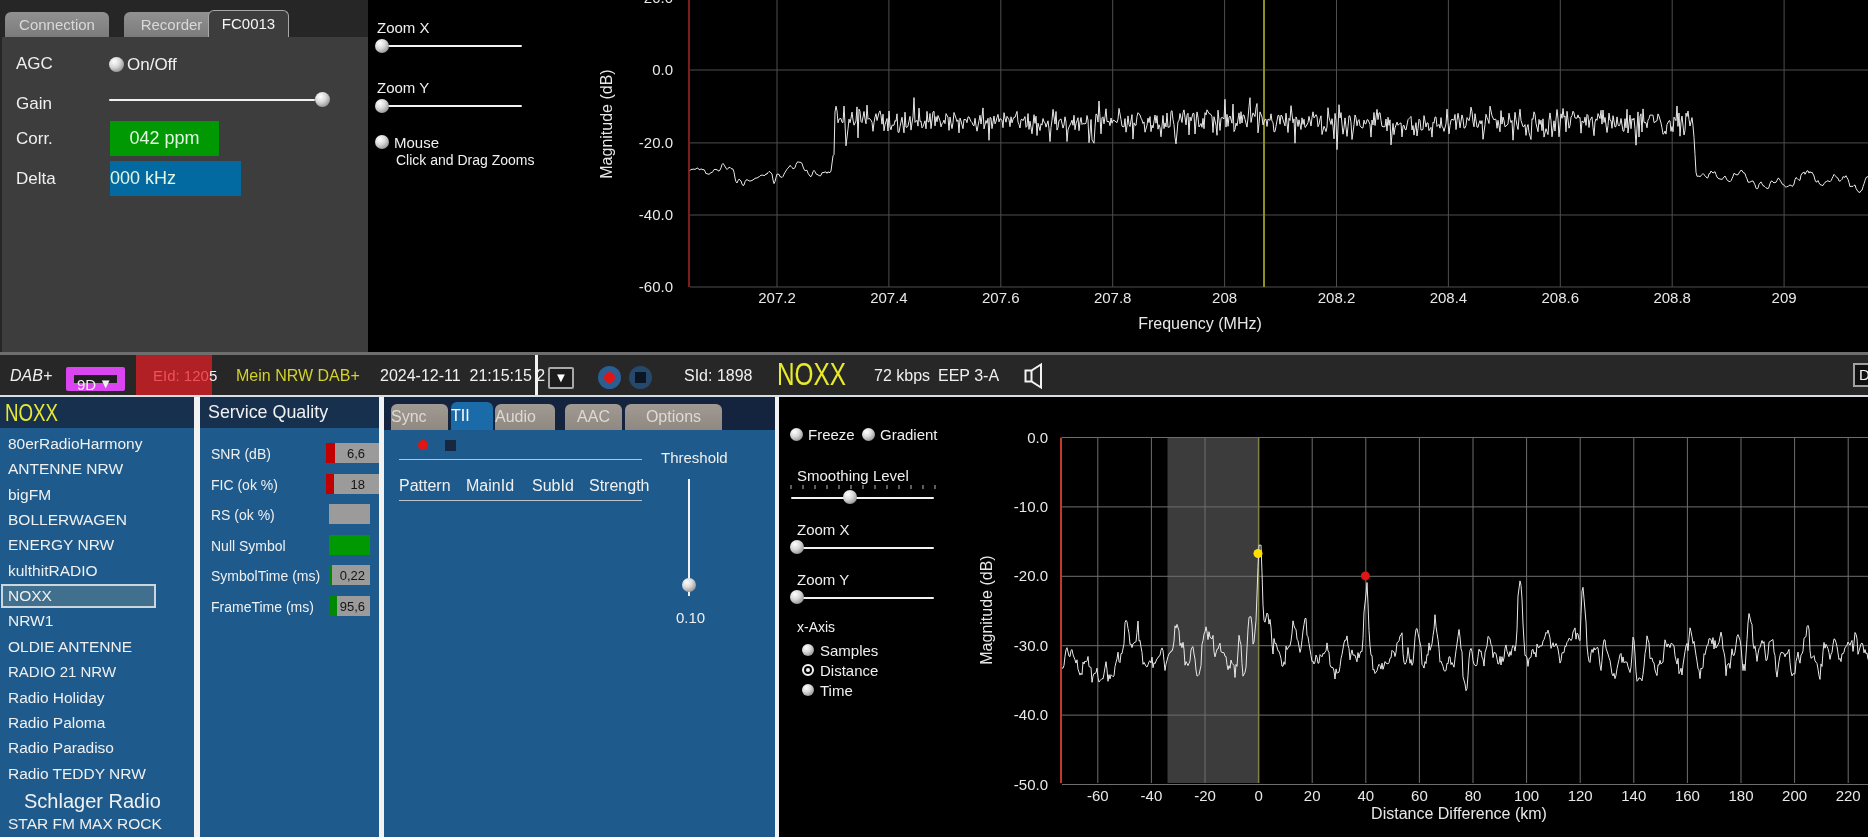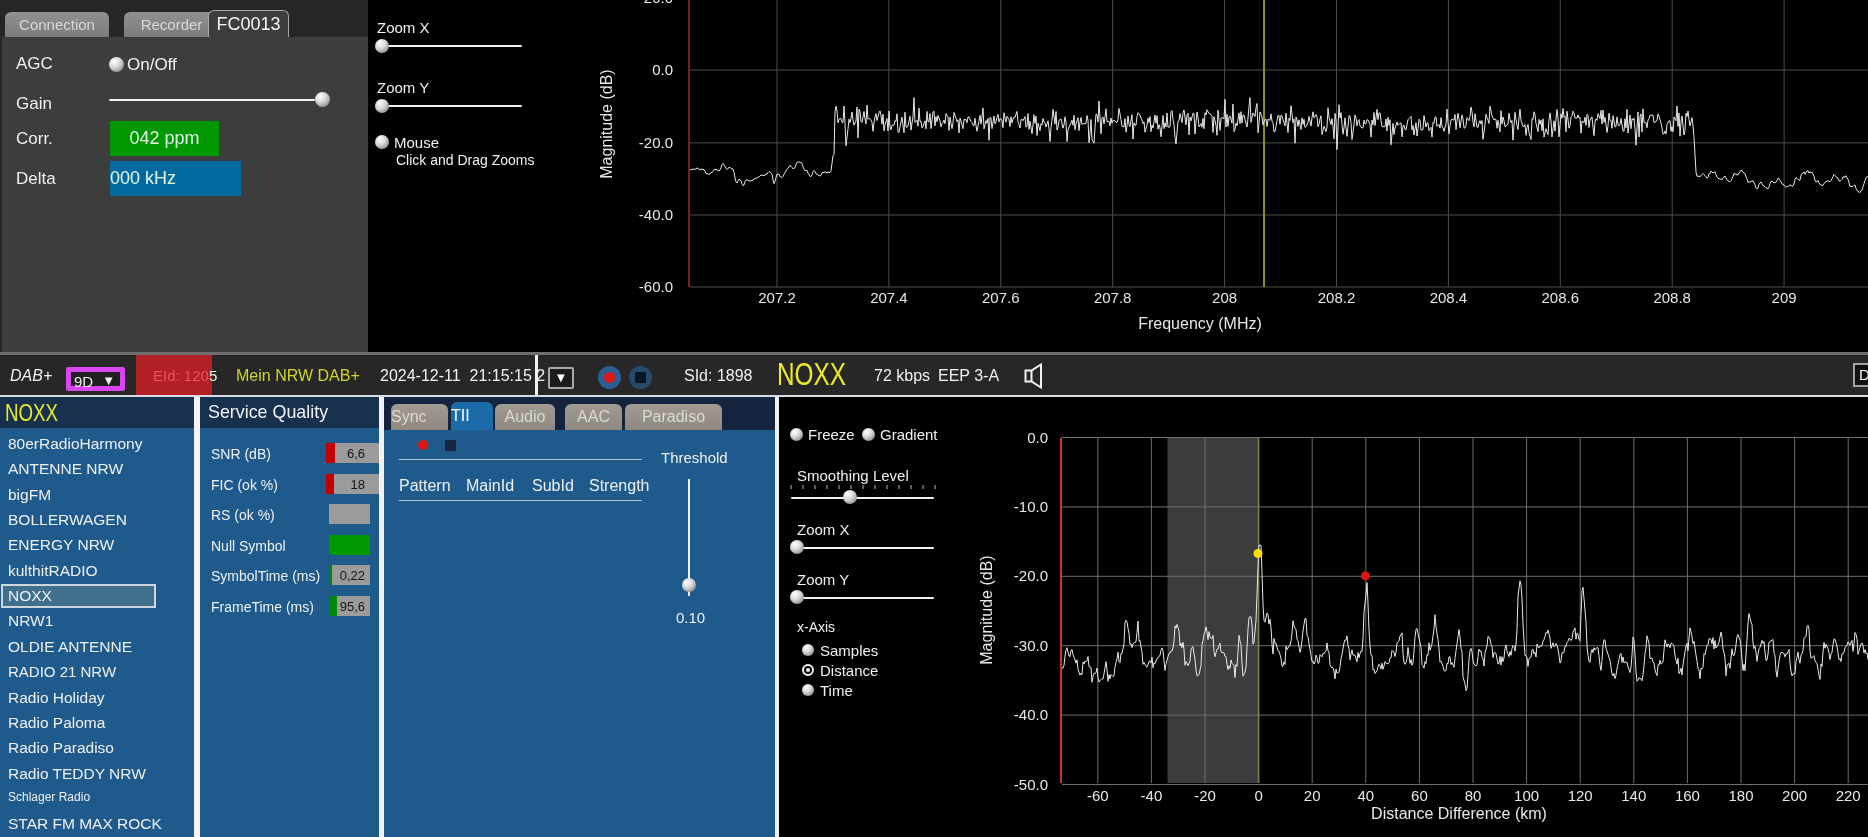--- a/index.html
+++ b/index.html
@@ -9,21 +9,21 @@
 .track{position:absolute;height:2px;background:#f2f2f2;border-radius:1px}
 .lbl{position:absolute;color:#f0f0f0;white-space:nowrap}
 </style></head><body>
 <div id="root">
 
 <div class="abs" style="left:0;top:0;width:368px;height:353px;background:#262626">
  <div class="abs" style="left:2px;top:37px;width:366px;height:316px;background:#3d3d3d"></div>
 
  <div class="abs" style="left:5px;top:12px;width:104px;height:25px;background:linear-gradient(#919191,#7b7b7b);border-radius:6px 6px 0 0;color:#d9d9d9;font-size:15px;text-align:center;line-height:25px">Connection</div>
  <div class="abs" style="left:124px;top:12px;width:95px;height:25px;background:linear-gradient(#919191,#7b7b7b);border-radius:6px 6px 0 0;color:#d9d9d9;font-size:15px;text-align:center;line-height:25px">Recorder</div>
- <div class="abs" style="left:208px;top:10px;width:81px;height:27px;background:#3d3d3d;border:1px solid #a8a8a8;border-bottom:none;border-radius:6px 6px 0 0;color:#f5f5f5;font-size:18px;text-align:center;line-height:26px">FC0013</div>
+ <div class="abs" style="left:208px;top:10px;width:81px;height:27px;background:#3d3d3d;border:1px solid #a8a8a8;border-bottom:none;border-radius:6px 6px 0 0;color:#f5f5f5;font-size:15px;text-align:center;line-height:26px">FC0013</div>
 
  <div class="lbl" style="left:16px;top:54px;font-size:17px">AGC</div>
  <div class="ball" style="left:109px;top:57px;width:15px;height:15px"></div>
  <div class="lbl" style="left:127px;top:55px;font-size:17px">On/Off</div>
  <div class="lbl" style="left:16px;top:94px;font-size:17px">Gain</div>
  <div class="track" style="left:109px;top:99px;width:206px"></div>
  <div class="ball" style="left:315px;top:92px;width:15px;height:15px"></div>
  <div class="lbl" style="left:16px;top:129px;font-size:17px">Corr.</div>
  <div class="abs" style="left:110px;top:121px;width:109px;height:35px;background:#009803;color:#e4f7e4;font-size:18px;text-align:center;line-height:35px">042 ppm</div>
  <div class="lbl" style="left:16px;top:169px;font-size:17px">Delta</div>
@@ -73,21 +73,21 @@
       <text x="1448.4" y="303" fill="#e8e8e8" font-size="15" text-anchor="middle" font-family="Liberation Sans">208.4</text>
       <text x="1560.3" y="303" fill="#e8e8e8" font-size="15" text-anchor="middle" font-family="Liberation Sans">208.6</text>
       <text x="1672.2" y="303" fill="#e8e8e8" font-size="15" text-anchor="middle" font-family="Liberation Sans">208.8</text>
       <text x="1784.1" y="303" fill="#e8e8e8" font-size="15" text-anchor="middle" font-family="Liberation Sans">209</text>
       <text x="1200" y="329" fill="#e8e8e8" font-size="16" text-anchor="middle" font-family="Liberation Sans">Frequency (MHz)</text>
       <text x="612" y="124" fill="#e8e8e8" font-size="16" text-anchor="middle" font-family="Liberation Sans" transform="rotate(-90 612 124)">Magnitude (dB)</text>
     </svg>
 <div class="abs" style="left:0;top:352px;width:1868px;height:3px;background:#6e6e6e"></div>
 <div class="abs" style="left:0;top:355px;width:1868px;height:40px;background:#272727">
  <div class="lbl" style="left:10px;top:12px;font-size:16px;font-style:italic">DAB+</div>
- <div class="abs" style="left:66px;top:12px;width:59px;height:24px;border:5px solid #d946ef;border-radius:2px;background:#1f1f1f;color:#f0f0f0;font-size:15px">
+ <div class="abs" style="left:66px;top:12px;width:59px;height:24px;border:8px solid #d946ef;border-radius:2px;background:#1f1f1f;color:#f0f0f0;font-size:15px">
    <span style="position:absolute;left:3px;top:1px">9D</span>
    <span style="position:absolute;right:5px;top:1px;font-size:13px">▼</span>
  </div>
  <div class="abs" style="left:136px;top:0;width:76px;height:40px;background:#b02025"></div>
  <div class="lbl" style="left:153px;top:12px;font-size:15px;color:#ef5358">EId: 120<span style="color:#f0f0f0">5</span></div>
  <div class="lbl" style="left:236px;top:12px;font-size:16px;color:#d3d12b">Mein NRW DAB+</div>
  <div class="lbl" style="left:380px;top:12px;font-size:16px">2024-12-11&nbsp; 21:15:15&nbsp;2</div>
  <div class="abs" style="left:535px;top:0;width:3px;height:40px;background:#f2f2f2"></div>
  <div class="abs" style="left:548px;top:12px;width:26px;height:22px;border:2px solid #a8a8a8;border-radius:2px;background:#1c1c1c;color:#ffffff;text-align:center;font-size:13px;line-height:17px">▼</div>
  <div class="abs" style="left:598px;top:11px;width:23px;height:23px;border-radius:50%;background:#2b5f94"></div>
@@ -117,21 +117,21 @@
       <div class="lbl" style="left:8px;top:165px;font-size:15.5px">kulthitRADIO</div>
       <div class="abs" style="left:1px;top:187px;width:155px;height:24px;background:#41708f;border:2px solid #ccd7dd"></div>
       <div class="lbl" style="left:8px;top:190px;font-size:15.5px">NOXX</div>
       <div class="lbl" style="left:8px;top:215px;font-size:15.5px">NRW1</div>
       <div class="lbl" style="left:8px;top:241px;font-size:15.5px">OLDIE ANTENNE</div>
       <div class="lbl" style="left:8px;top:266px;font-size:15px">RADIO 21 NRW</div>
       <div class="lbl" style="left:8px;top:292px;font-size:15.5px">Radio Holiday</div>
       <div class="lbl" style="left:8px;top:317px;font-size:15.5px">Radio Paloma</div>
       <div class="lbl" style="left:8px;top:342px;font-size:15.5px">Radio Paradiso</div>
       <div class="lbl" style="left:8px;top:368px;font-size:15.5px">Radio TEDDY NRW</div>
-      <div class="lbl" style="left:8px;top:393px;font-size:12px">Schlager Radio</div>
+      <div class="lbl" style="left:24px;top:393px;font-size:20px">Schlager Radio</div>
       <div class="lbl" style="left:8px;top:418px;font-size:15.5px">STAR FM MAX ROCK</div>
 </div>
 <div class="abs" style="left:194px;top:397px;width:6px;height:440px;background:#f2f2f2"></div>
 
 <div class="abs" style="left:200px;top:397px;width:179px;height:440px;background:#1e5a8c">
  <div class="abs" style="left:0;top:0;width:179px;height:31px;background:#16304d"></div>
  <div class="lbl" style="left:8px;top:4px;font-size:19px;transform:scaleX(0.94);transform-origin:left top">Service Quality</div>
  <div class="lbl" style="left:11px;top:49px;font-size:14px">SNR (dB)</div>
       <div class="abs" style="left:126px;top:46px;width:9px;height:20px;background:#c00000"></div>
       <div class="abs" style="left:135px;top:46px;width:61px;height:20px;background:#9b9b9b"></div>
@@ -152,23 +152,23 @@
       <div class="abs" style="left:129px;top:199px;width:8px;height:20px;background:#008803"></div>
       <div class="abs" style="left:137px;top:199px;width:33px;height:20px;background:#9b9b9b"></div>
       <div class="abs" style="right:14px;top:202px;font-size:13px;color:#151515">95,6</div>
 </div>
 <div class="abs" style="left:379px;top:397px;width:5px;height:440px;background:#f2f2f2"></div>
 
 <div class="abs" style="left:384px;top:397px;width:391px;height:440px;background:#1e5a8c">
  <div class="abs" style="left:0;top:0;width:391px;height:33px;background:#14243e"></div>
  <div class="abs" style="left:7px;top:7px;width:57px;height:26px;background:linear-gradient(#a09a93,#8f8982);border-radius:6px 6px 0 0;color:#ddd9d4;font-size:16px;text-align:left;line-height:26px">Sync</div>
  <div class="abs" style="left:67px;top:5px;width:42px;height:28px;background:#1c6ba9;border-radius:6px 6px 0 0;color:#fff;font-size:16px;text-align:left;line-height:28px">TII</div>
- <div class="abs" style="left:111px;top:7px;width:60px;height:26px;background:linear-gradient(#a09a93,#8f8982);border-radius:6px 6px 0 0;color:#ddd9d4;font-size:16px;text-align:center;line-height:26px">Audio</div>
+ <div class="abs" style="left:111px;top:7px;width:60px;height:26px;background:linear-gradient(#a09a93,#8f8982);border-radius:6px 6px 0 0;color:#ddd9d4;font-size:16px;line-height:26px">Audio</div>
  <div class="abs" style="left:181px;top:7px;width:57px;height:26px;background:linear-gradient(#a09a93,#8f8982);border-radius:6px 6px 0 0;color:#ddd9d4;font-size:16px;text-align:center;line-height:26px">AAC</div>
- <div class="abs" style="left:241px;top:7px;width:97px;height:26px;background:linear-gradient(#a09a93,#8f8982);border-radius:6px 6px 0 0;color:#ddd9d4;font-size:16px;text-align:center;line-height:26px">Paradiso</div>
+ <div class="abs" style="left:241px;top:7px;width:97px;height:26px;background:linear-gradient(#a09a93,#8f8982);border-radius:6px 6px 0 0;color:#ddd9d4;font-size:16px;text-align:center;line-height:26px">Options</div>
  <div class="abs" style="left:34px;top:43px;width:10px;height:10px;border-radius:50%;background:#e21515"></div>
  <div class="abs" style="left:61px;top:43px;width:11px;height:11px;background:#16273f"></div>
  <div class="abs" style="left:15px;top:62px;width:243px;height:1px;background:#b9c4cc"></div>
  <div class="lbl" style="left:15px;top:80px;font-size:16px">Pattern</div>
  <div class="lbl" style="left:82px;top:80px;font-size:16px">MainId</div>
  <div class="lbl" style="left:148px;top:80px;font-size:16px">SubId</div>
  <div class="lbl" style="left:205px;top:80px;font-size:16px">Strength</div>
  <div class="abs" style="left:15px;top:103px;width:243px;height:1px;background:#b9c4cc"></div>
  <div class="lbl" style="left:277px;top:52px;font-size:15px">Threshold</div>
  <div class="abs" style="left:304px;top:82px;width:2px;height:117px;background:#f2f2f2"></div>

